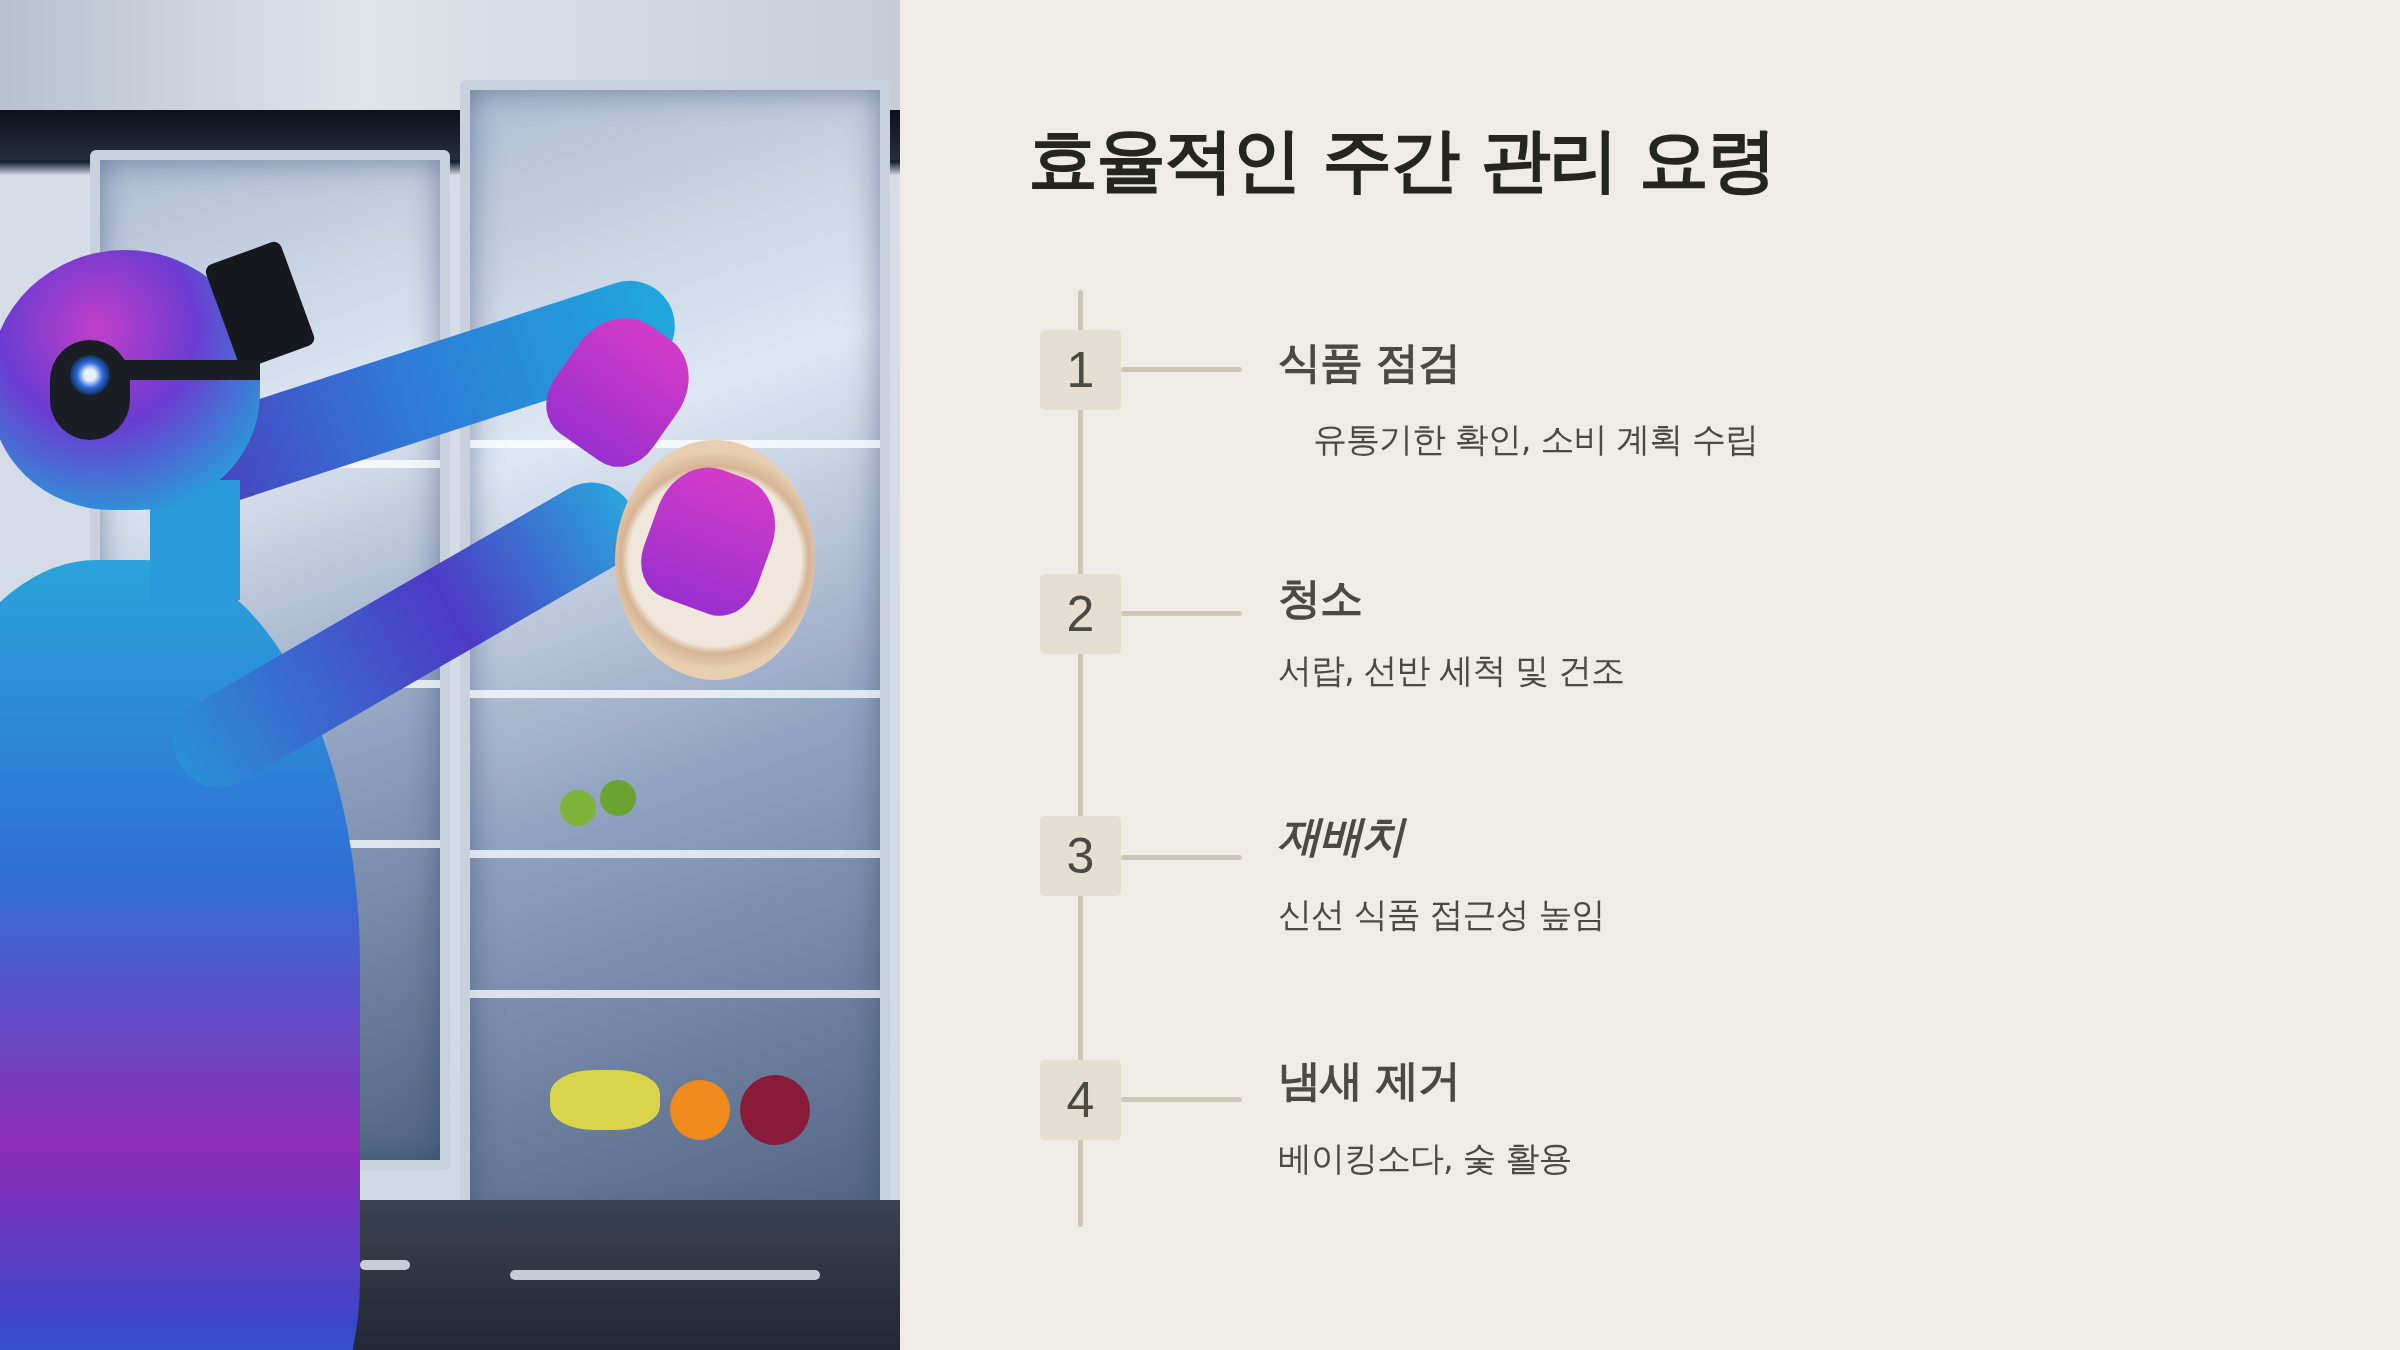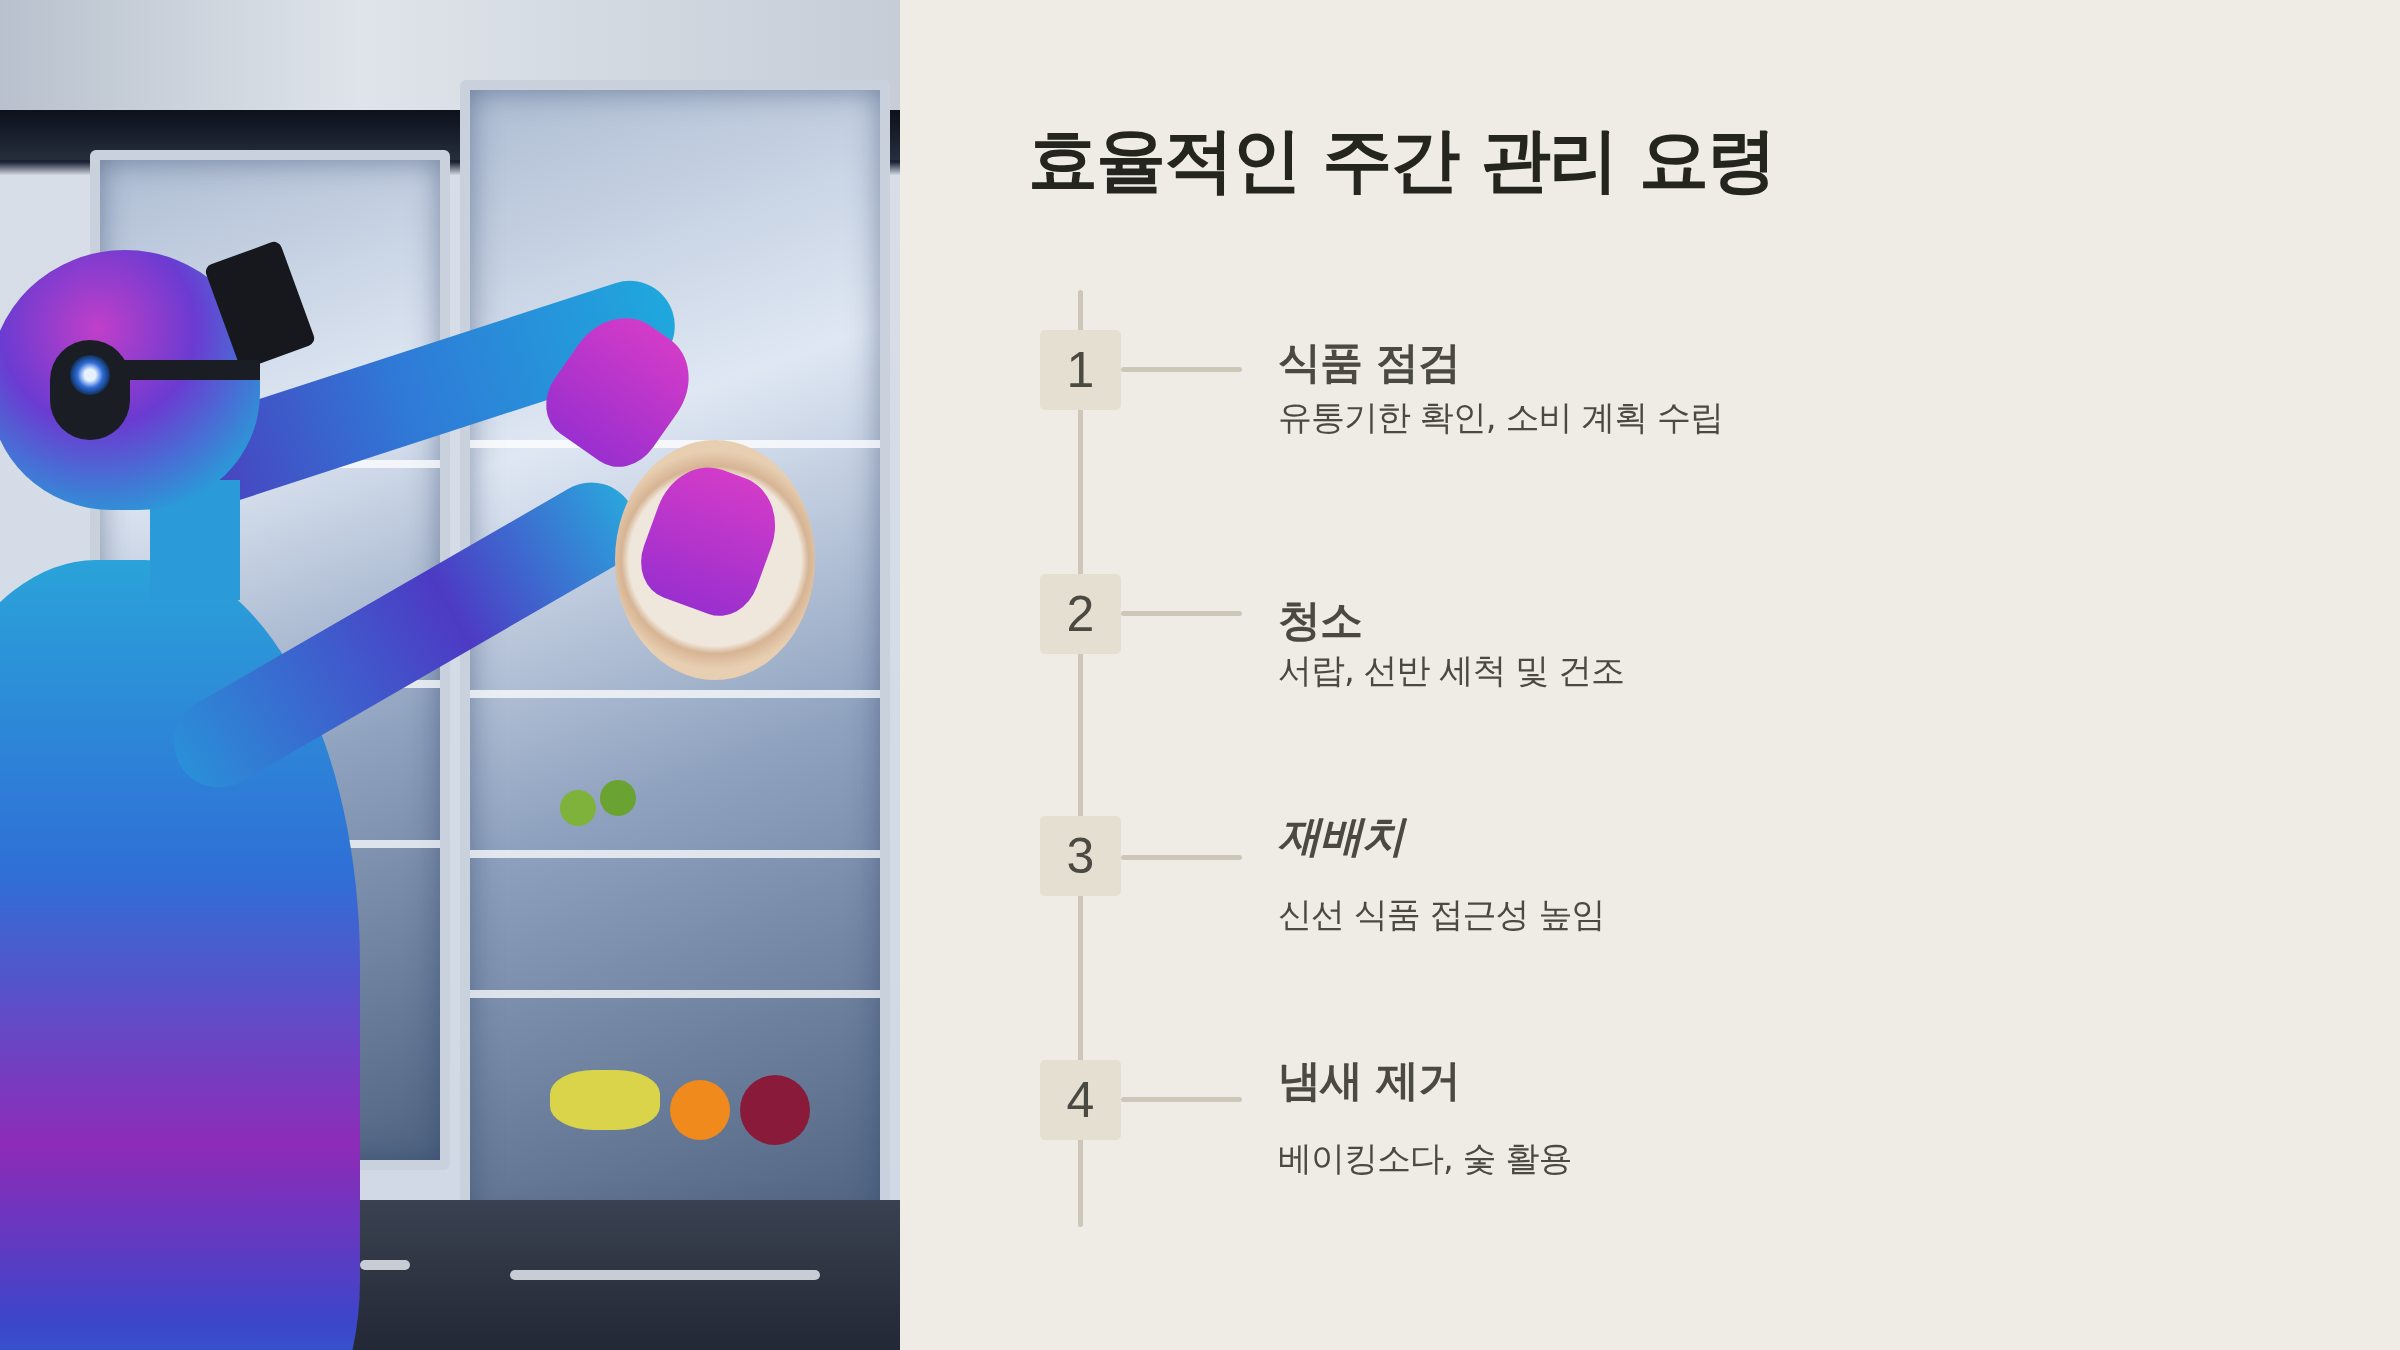--- a/index.html
+++ b/index.html
@@ -80,27 +80,27 @@
 
 <div class="title">효율적인 주간 관리 요령</div>
 
 <div class="vline"></div>
 
 <div class="step" style="top:330px;">
   <div class="num-box">1</div>
 </div>
 <div class="hline" style="top:367px;"></div>
 <div class="step-title" style="top:334px;">식품 점검</div>
-<div class="step-desc" style="top:395px;">유통기한 확인, 소비 계획 수립</div>
+<div class="step-desc" style="top:417px;margin-left:35px;">유통기한 확인, 소비 계획 수립</div>
 
 <div class="step" style="top:574px;">
   <div class="num-box">2</div>
 </div>
 <div class="hline" style="top:611px;"></div>
-<div class="step-title" style="top:592px;">청소</div>
+<div class="step-title" style="top:570px;">청소</div>
 <div class="step-desc" style="top:648px;">서랍, 선반 세척 및 건조</div>
 
 <div class="step" style="top:816px;">
   <div class="num-box">3</div>
 </div>
 <div class="hline" style="top:855px;"></div>
 <div class="step-title" style="top:808px;font-style:italic;">재배치</div>
 <div class="step-desc" style="top:892px;">신선 식품 접근성 높임</div>
 
 <div class="step" style="top:1060px;">

